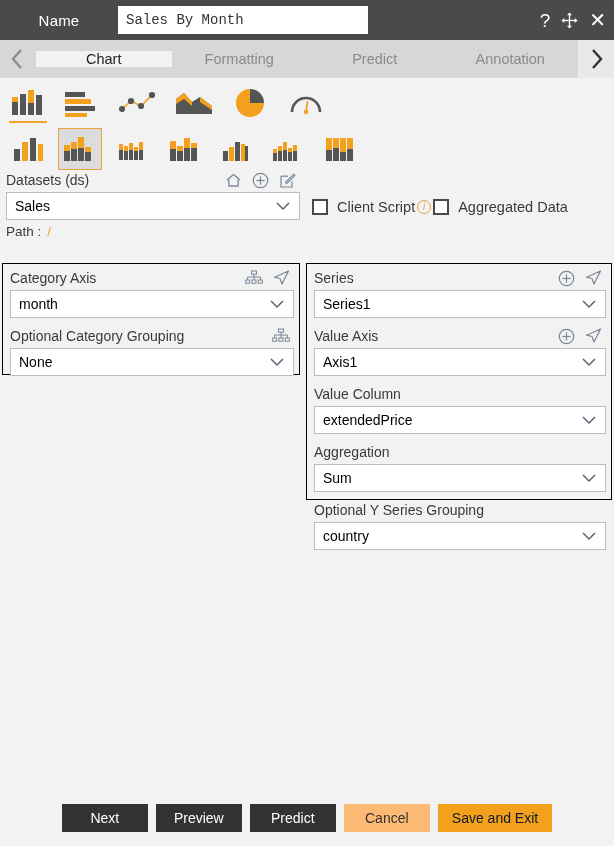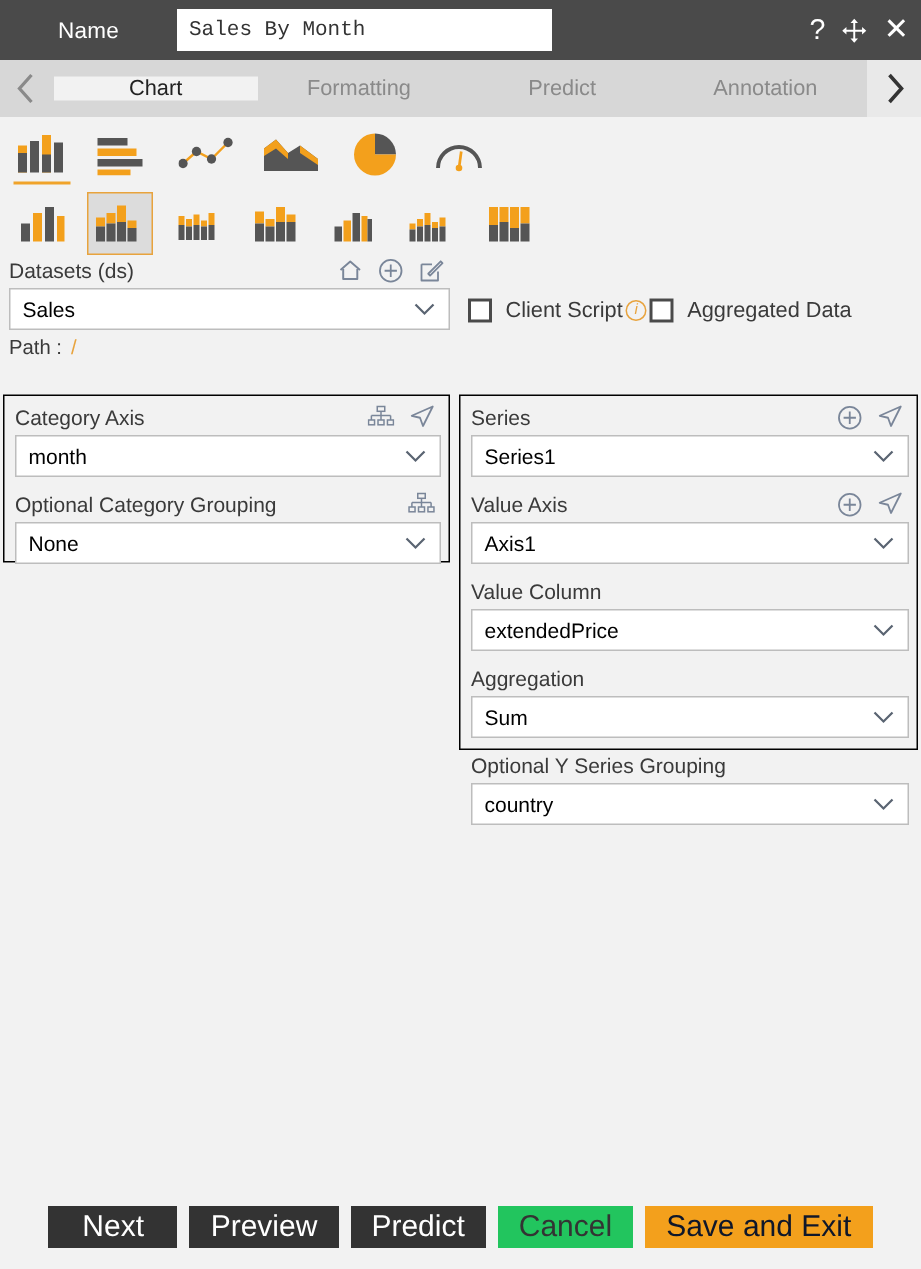--- a/index.html
+++ b/index.html
@@ -125,25 +125,25 @@
 
   
   .footer {
     position: absolute; left: 0; bottom: 0; width: 614px; height: 56px;
     display: flex; align-items: center; justify-content: center; gap: 8px;
     background: #f2f2f2;
   }
   .btn {
     height: 28px; min-width: 86px; padding: 0 14px;
     display: flex; align-items: center; justify-content: center;
-    font-size: 20px; cursor: pointer; border: none;
+    font-size: 14px; cursor: pointer; border: none;
     font-family: "Liberation Sans", sans-serif;
   }
   .btn.dark { background: #333333; color: #ffffff; }
-  .btn.light { background: #22c55e; color: #333333; }
+  .btn.light { background: #fdba74; color: #333333; }
   .btn.accent { background: #f3a01c; color: #0f172a; }
 </style>
 </head>
 <body>
 
 <div class="app">
 
   <div class="titlebar">
     <div class="title-label">Name</div>
     <input class="title-input" type="text" value="Sales By Month" style="">

